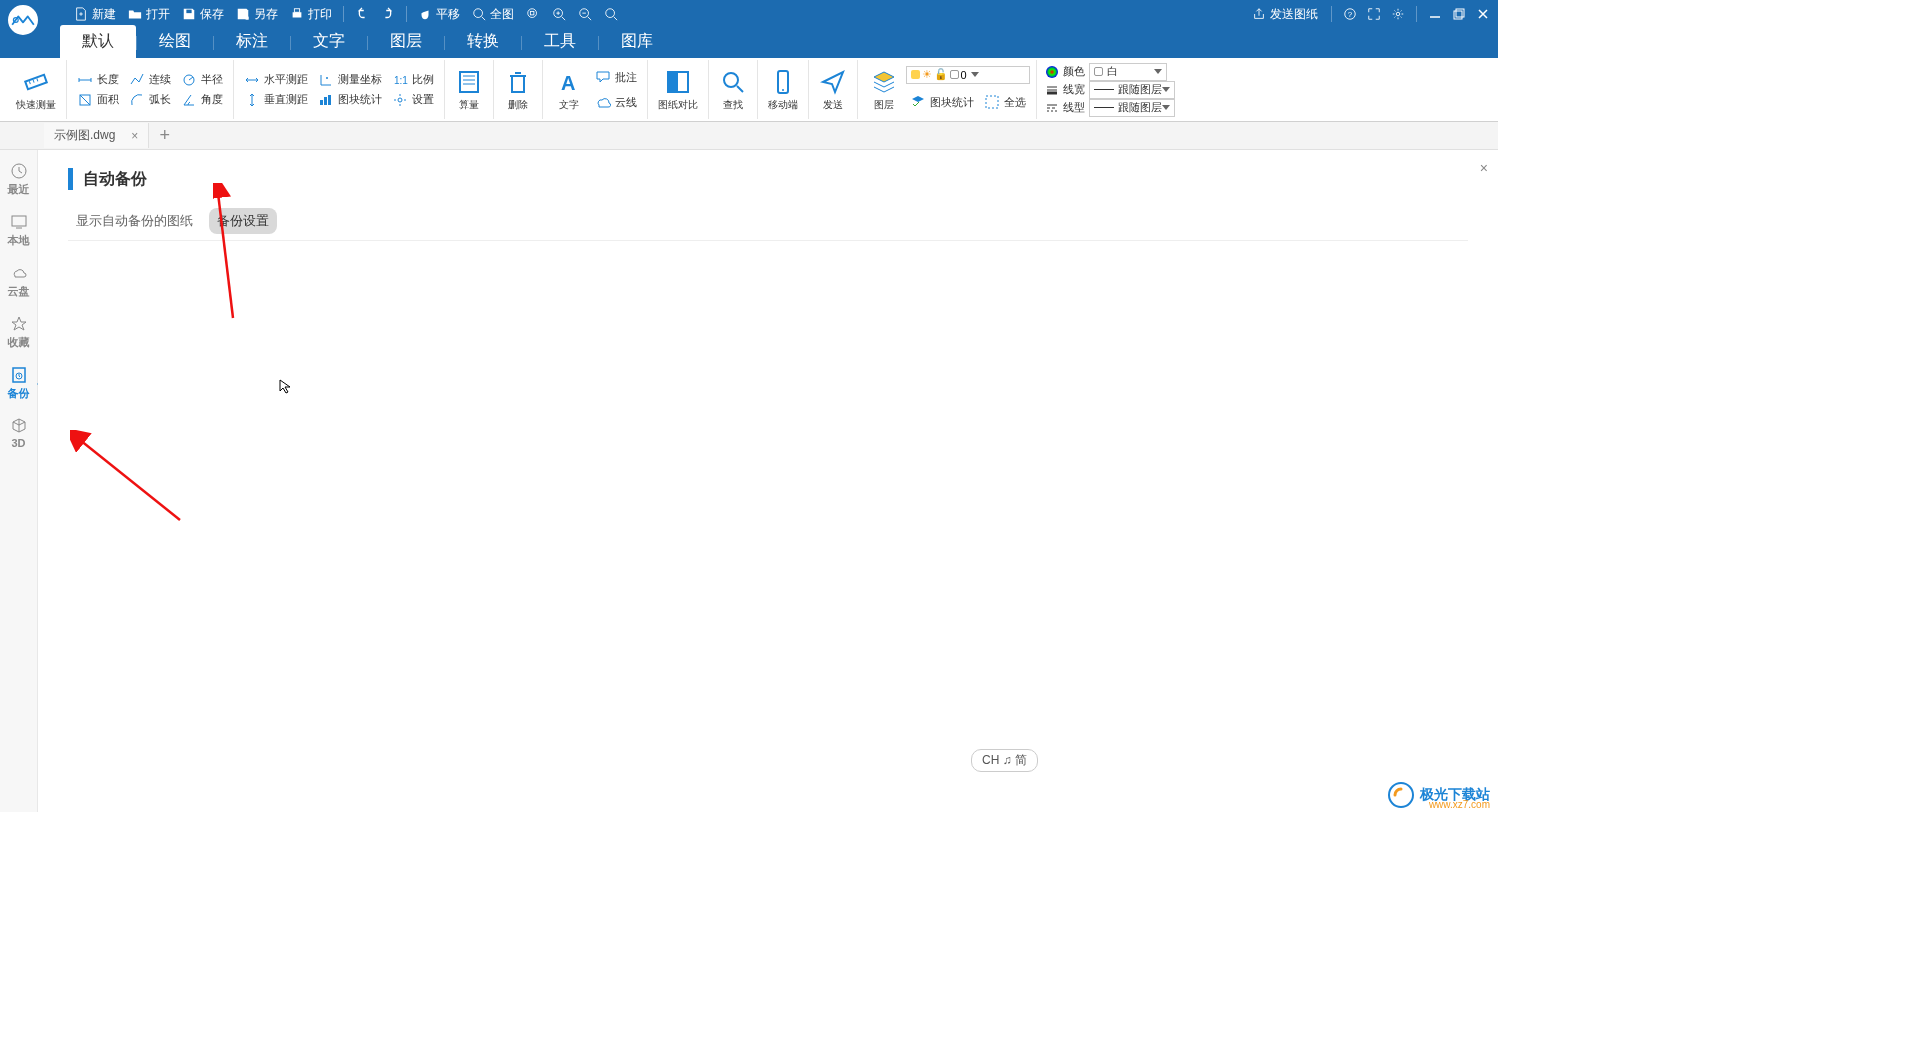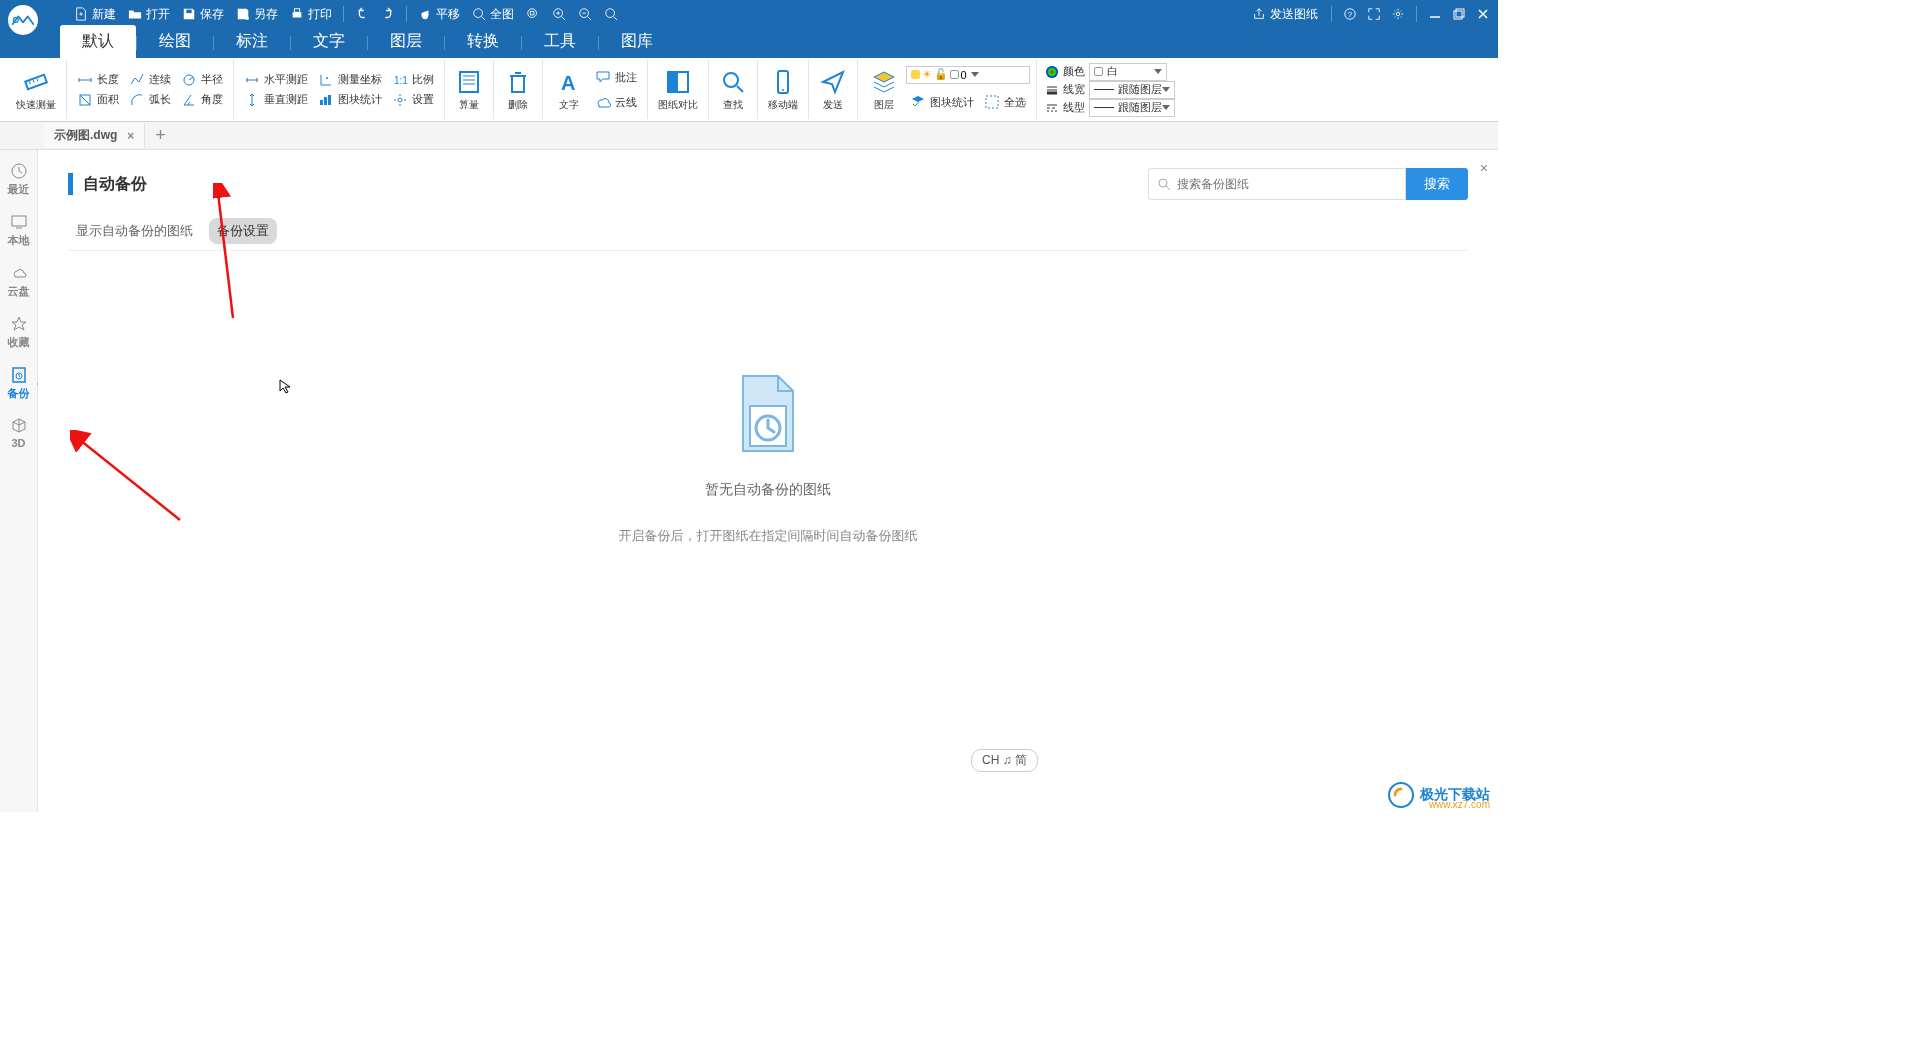--- a/index.html
+++ b/index.html
@@ -33,21 +33,21 @@
 .ribbon-item .ic { width: 16px; height: 16px; }
 .ribbon-grid2 { display: grid; grid-template-columns: auto auto; grid-template-rows: 1fr 1fr; gap: 2px 2px; padding: 2px 2px; }
 .prop-row { display: flex; align-items: center; gap: 4px; font-size: 11px; color: #333; padding: 0 2px; }
 .prop-sel { border: 1px solid #ccc; font-size: 11px; min-width: 78px; height: 18px; display: flex; align-items: center; padding: 0 4px; background: #fff; }
 .layer-indicator { display: flex; align-items: center; gap: 2px; border: 1px solid #ccc; padding: 0 4px; height: 18px; font-size: 11px; }
 .dot { width: 9px; height: 9px; border-radius: 2px; display: inline-block; }
 .caret { width: 0; height: 0; border-left: 4px solid transparent; border-right: 4px solid transparent; border-top: 5px solid #666; margin-left: 2px; }
 
 
 .filetabs { height: 28px; background: #f4f4f4; border-bottom: 1px solid #e0e0e0; display: flex; align-items: center; padding-left: 44px; }
-.filetab { display: flex; align-items: center; gap: 10px; padding: 4px 10px; font-size: 12px; color: #555; border-right: 1px solid #e0e0e0; background: #f8f8f8; font-weight: bold; }
+.filetab { display: flex; align-items: center; gap: 16px; padding: 4px 10px; font-size: 12px; color: #555; border-right: 1px solid #e0e0e0; background: #f8f8f8; }
 .filetab .close { color: #888; cursor: pointer; }
 .newtab { padding: 0 10px; color: #888; font-size: 18px; cursor: pointer; }
 
 
 .mainwrap { display: flex; height: calc(100% - 150px); }
 .sidebar { width: 38px; background: #f7f7f7; border-right: 1px solid #e8e8e8; display: flex; flex-direction: column; align-items: center; padding-top: 10px; gap: 12px; }
 .side-item { display: flex; flex-direction: column; align-items: center; gap: 2px; cursor: pointer; color: #888; font-size: 11px; position: relative; width: 100%; padding: 2px 0; font-weight: bold; }
 .side-item.active { color: #1c84d6; }
 .side-item .ic { width: 18px; height: 18px; }
 .side-arrow { position: absolute; right: -6px; top: 50%; transform: translateY(-50%); width: 0; height: 0; border-top: 5px solid transparent; border-bottom: 5px solid transparent; border-right: 6px solid #888; display: none; }
@@ -542,49 +542,26 @@
         </svg>
         <span>3D</span>
       </div>
   </div>
 
   <div class="content">
     <span class="xclose">×</span>
     <div class="content-header">
       <div class="hbar"></div>
       <div class="htitle">自动备份</div>
-      <div class="searchwrap">
-        <div class="searchbox">
-          <svg width="14" height="14">
-              <circle cx="6" cy="6" r="4" fill="none" stroke="#aaa"></circle>
-              <path d="M9 9l4 4" stroke="#aaa"></path>
-            </svg>
-          <input placeholder="搜索备份图纸" style="">
-        </div>
-        <button class="searchbtn">搜索</button>
-      </div>
     </div>
     <div class="tabs">
       <div class="tab">显示自动备份的图纸</div>
       <div class="tab hover">备份设置</div>
     </div>
 
-    <div class="empty">
-      <div class="eimg">
-        <svg viewBox="0 0 80 90">
-          <path d="M15 5 h35 l15 15 v60 h-50 z" fill="#cfe6f7" stroke="#7cb6e4" stroke-width="2"></path>
-          <path d="M50 5 v15 h15" fill="none" stroke="#7cb6e4" stroke-width="2"></path>
-          <rect x="22" y="35" width="36" height="40" fill="#fff" stroke="#7cb6e4" stroke-width="2"></rect>
-          <circle cx="40" cy="57" r="12" fill="none" stroke="#7cb6e4" stroke-width="3"></circle>
-          <path d="M40 49 v8 l6 4" fill="none" stroke="#7cb6e4" stroke-width="3" stroke-linecap="round"></path>
-        </svg>
-      </div>
-      <div class="t1">暂无自动备份的图纸</div>
-      <div class="t2">开启备份后，打开图纸在指定间隔时间自动备份图纸</div>
-    </div>
 
     <svg class="anno-arrow1" width="120" height="100">
       <defs>
           <marker id="ah1" markerWidth="10" markerHeight="10" refX="2" refY="5" orient="auto">
             <path d="M0 0 L10 5 L0 10 z" fill="#e11"></path>
           </marker>
         </defs>
       <path d="M110 90 L10 10" stroke="#e11" stroke-width="2.5" marker-end="url(#ah1)"></path>
     </svg>
     <svg class="anno-arrow2" width="40" height="140">

